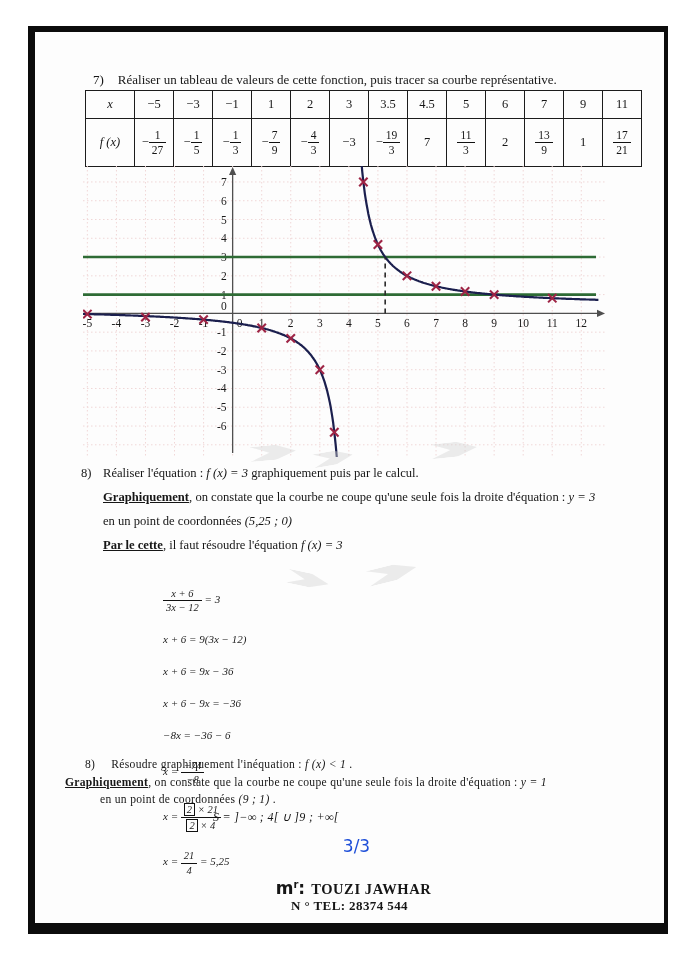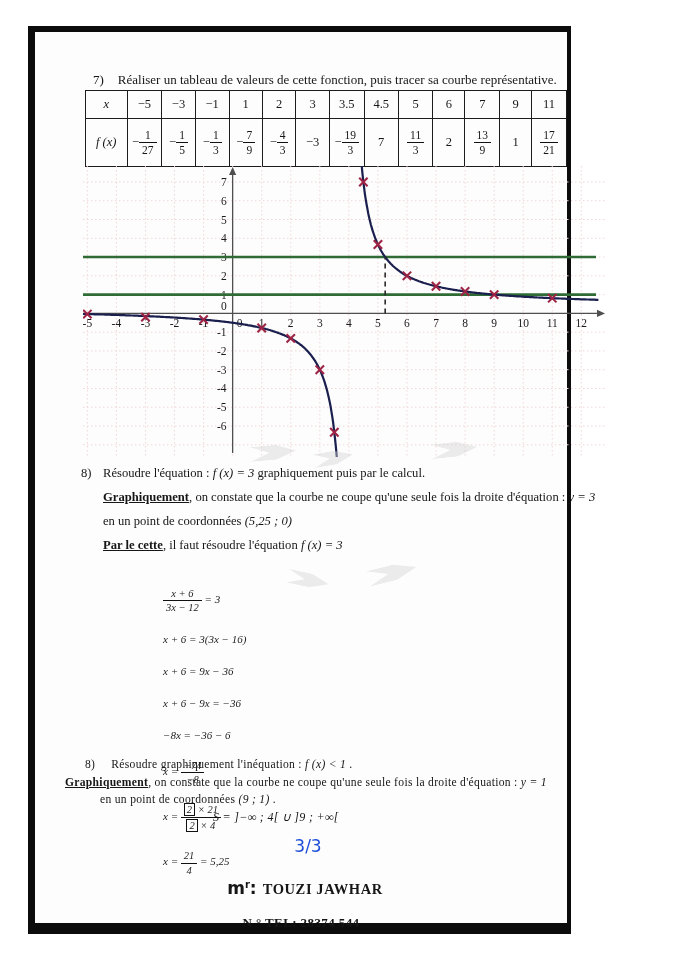--- a/index.html
+++ b/index.html
@@ -1,18 +1,18 @@
 <!DOCTYPE html>
 <html><head>
 <meta charset="utf-8">
 <style>
   html,body{margin:0;padding:0;background:#ffffff;}
   .page{position:relative;width:679px;height:960px;background:#ffffff;overflow:hidden;
         font-family:"Liberation Serif",serif;color:#161616;}
-  .frame{position:absolute;left:28px;top:26px;width:543px;height:908px;box-sizing:border-box;
+  .frame{position:absolute;left:28px;top:26px;width:640px;height:908px;box-sizing:border-box;
          border-style:solid;border-color:#0c0c0c;border-width:6px 4px 11px 7px;background:#fdfdfd;}
 
   
   .title{position:absolute;left:58px;top:40px;font-size:13px;white-space:nowrap;}
   .title .qnum{margin-right:14px;}
 
   
   table.values-table{position:absolute;left:50px;top:58px;border-collapse:collapse;table-layout:fixed;}
   table.values-table td{border:1.3px solid #1c1c1c;text-align:center;vertical-align:middle;
         font-size:12.5px;padding:0 1px;width:36px;height:27px;}
@@ -48,21 +48,21 @@
   .sec8b .b3{padding-left:35px;}
   .sec8b .b5{padding-left:148px;font-size:12px;}
 
   
   .footer{position:absolute;left:0;top:804px;width:100%;text-align:center;}
   .pagenum{font-family:"DejaVu Sans",sans-serif;font-size:17px;color:#1d4ed8;padding-left:14px;}
   .teacher{margin-top:22px;padding-left:8px;}
   .teacher .m{font-family:"DejaVu Sans",sans-serif;font-weight:bold;font-size:17px;}
   .teacher sup{font-family:"DejaVu Sans",sans-serif;font-weight:bold;font-size:10px;vertical-align:super;}
   .teacher .tname{font-weight:bold;font-size:14.5px;letter-spacing:.6px;margin-left:6px;}
-  .tel{margin-top:17px;font-weight:bold;font-size:13px;letter-spacing:.4px;}
+  .tel{margin-top:0;font-weight:bold;font-size:13px;letter-spacing:.4px;}
 
   
   .wm{position:absolute;background:#d2d2d2;opacity:.42;
       clip-path:polygon(0 0,55% 0,100% 50%,55% 100%,0 100%,42% 50%);}
 </style>
 </head>
 <body>
 
 <div class="page">
   <div class="frame">
@@ -226,36 +226,36 @@
       </svg>
 
     <div class="wm" style="left:215px;top:413px;width:46px;height:15px;transform:rotate(-5deg);"></div>
     <div class="wm" style="left:278px;top:419px;width:40px;height:14px;transform:rotate(-10deg);"></div>
     <div class="wm" style="left:396px;top:410px;width:46px;height:15px;transform:rotate(-6deg);"></div>
     <div class="wm" style="left:252px;top:541px;width:42px;height:14px;transform:rotate(12deg);"></div>
     <div class="wm" style="left:332px;top:533px;width:50px;height:16px;transform:rotate(-14deg);"></div>
 
     <div class="sec8a">
       <div class="l1">
-        <span class="qnum2">8)</span><span>Résoudre l'équation :  </span><span class="math">f (x) = 3</span><span>  graphiquement   puis   par le calcul.</span>
+        <span class="qnum2">8)</span><span>Réaliser l'équation :  </span><span class="math">f (x) = 3</span><span>  graphiquement   puis   par le calcul.</span>
       </div>
       <div class="nw">
         <span class="lead">Graphiquement</span><span>, on constate que la courbe ne coupe qu'une seule fois la droite d'équation :  </span><span class="math">y = 3</span>
       </div>
       <div>
         <span>en un point de coordonnées </span><span class="math">(5,25 ; 0)</span>
       </div>
       <div>
         <span class="lead">Par le cette</span><span>, il faut résoudre l'équation </span><span class="math">f (x) = 3</span>
       </div>
     </div>
 
     <div class="calc">
         <div class="cline"><span class="frac"><span class="num"><span>x + 6</span></span><span class="den"><span>3x − 12</span></span></span><span> = 3</span></div>
-        <div class="cline"><span>x + 6 = 3(3x − 16)</span></div>
+        <div class="cline"><span>x + 6 = 9(3x − 12)</span></div>
         <div class="cline"><span>x + 6 = 9x − 36</span></div>
         <div class="cline"><span>x + 6 − 9x = −36</span></div>
         <div class="cline"><span>−8x = −36 − 6</span></div>
         <div class="cline"><span>x = </span><span class="frac"><span class="num"><span>−74</span></span><span class="den"><span>−8</span></span></span></div>
         <div class="cline"><span>x = </span><span class="frac"><span class="num"><span class="boxed">2</span><span> × 21</span></span><span class="den"><span class="boxed">2</span><span> × 4</span></span></span></div>
         <div class="cline"><span>x = </span><span class="frac"><span class="num"><span>21</span></span><span class="den"><span>4</span></span></span><span> = 5,25</span></div>
       </div>
 
     <div class="sec8b">
       <div class="b1">

